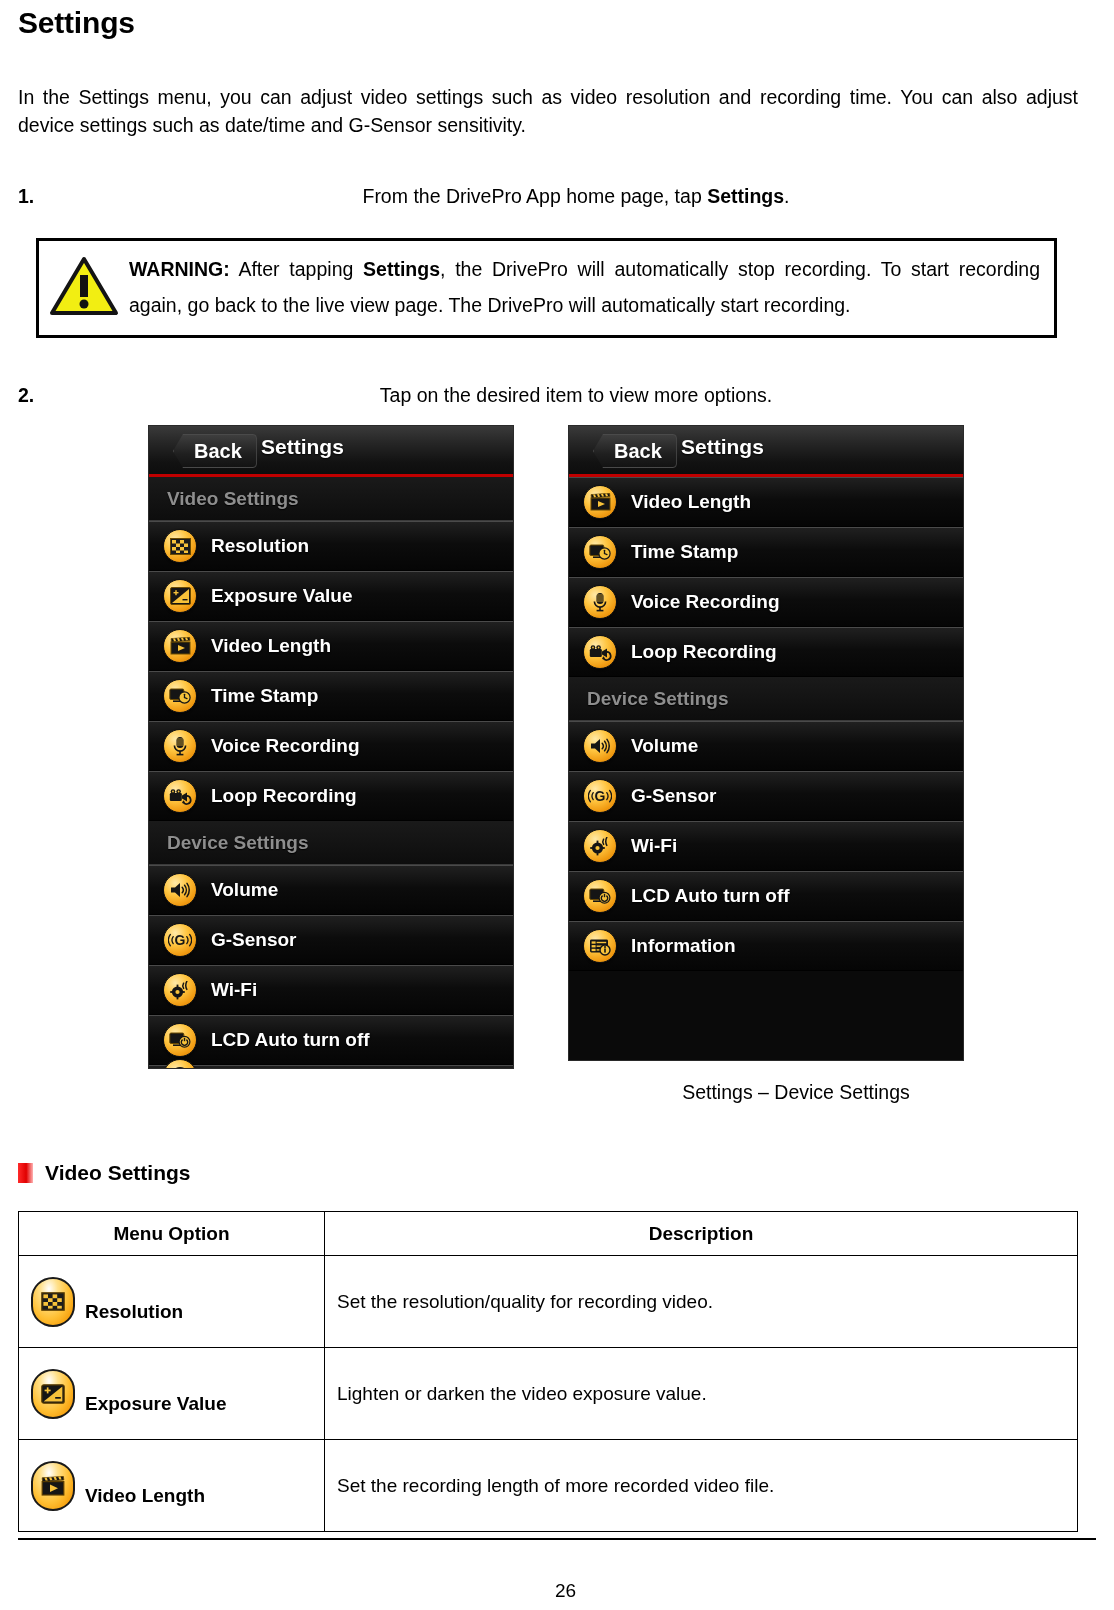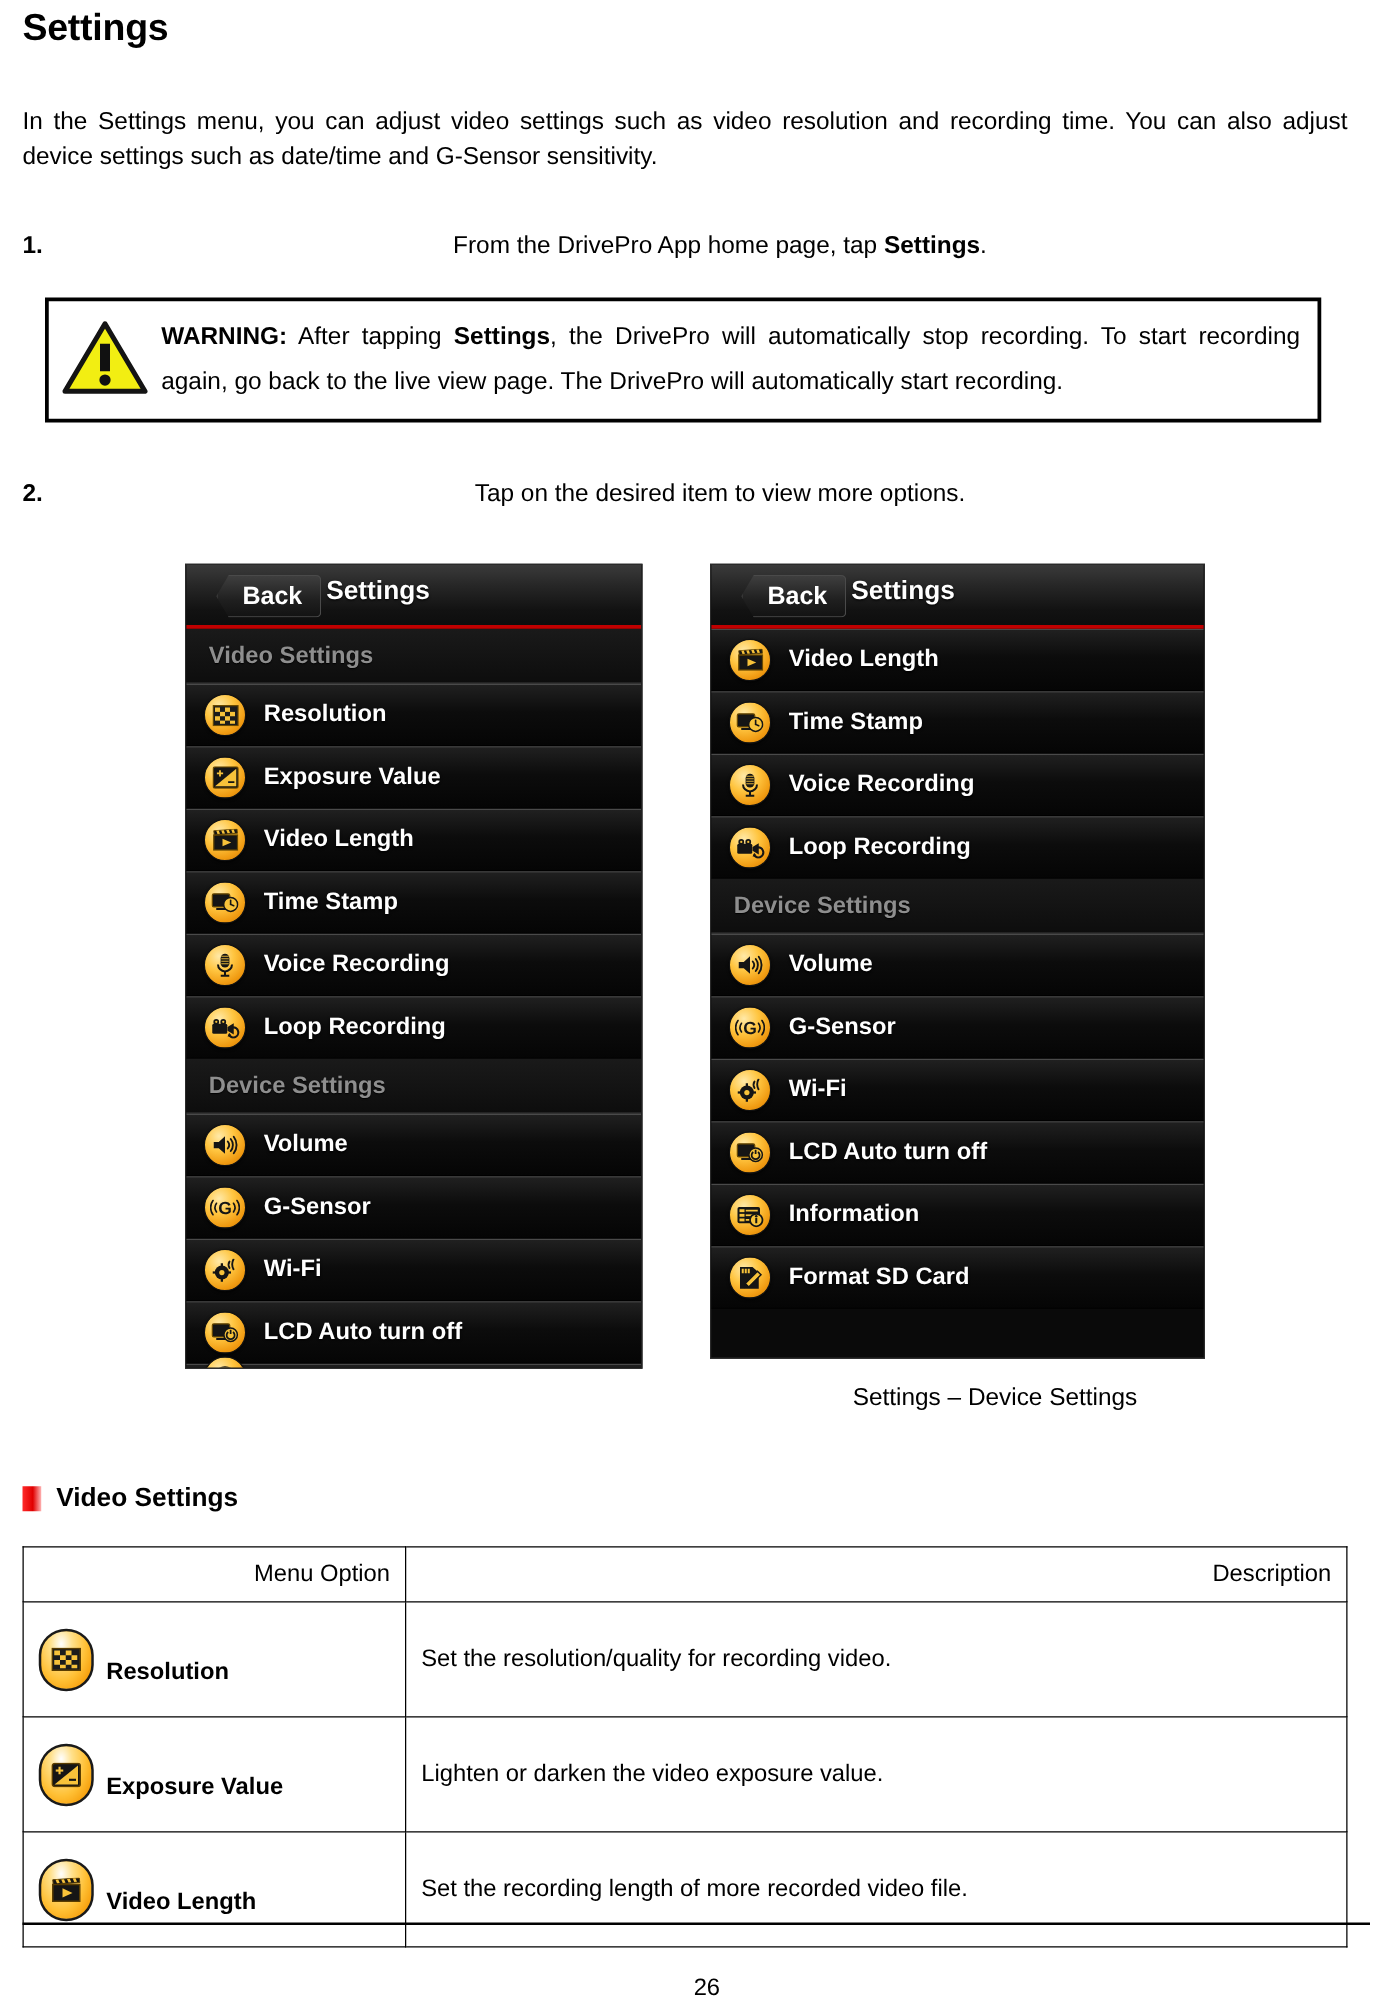--- a/index.html
+++ b/index.html
@@ -47,21 +47,21 @@
     width:1021px;
   }
   .warn-icon { flex:0 0 74px; height:64px; position:relative; margin-right:6px;}
   .warn-icon svg { display:block; }
   .warn-text {
     flex:1; font-size:19.5px; line-height:36px;
     text-align:justify; text-justify:inter-word;
   }
 
   
-  .shots { position:relative; margin-top:42px; height:648px; }
+  .shots { position:relative; margin-top:16px; height:648px; }
   .shot {
     position:absolute; top:0;
     background:#0a0a0a;
     overflow:hidden;
     border:1px solid #2a2a2a;
   }
   .shot.left  { left:130px; width:366px; height:644px; }
   .shot.right { left:550px; width:396px; height:636px; }
 
   .topbar {
@@ -135,21 +135,21 @@
     margin-top:26px; width:1060px;
     border-collapse:collapse;
     table-layout:fixed;
   }
   table.menu th, table.menu td {
     border:1px solid #000;
     vertical-align:middle;
     padding:10px 12px;
     font-size:19px;
   }
-  table.menu th { text-align:right; font-weight:normal; height:44px; }
+  table.menu th { text-align:center; font-weight:bold; height:44px; }
   table.menu col.c1 { width:306px; }
   td.optcell { height:92px; }
   .optwrap { display:flex; align-items:center; }
   .tbl-icon {
     width:44px; height:50px; border-radius:50% / 42%;
     background:radial-gradient(ellipse at 40% 22%, #ffffff 0%, #ffe08a 26%, #ffc035 58%, #f59a06 86%, #d98503 100%);
     border:2px solid #1a1a1a;
     display:flex; align-items:center; justify-content:center;
     flex:0 0 44px; margin-right:10px;
   }
@@ -539,35 +539,20 @@
               <circle cx="16" cy="13" r="5" fill="#f7c23a" stroke="#151515" stroke-width="1.4"></circle>
               <g fill="#151515">
                 <rect x="15.2" y="11.4" width="1.6" height="4.2"></rect>
                 <circle cx="16" cy="9.9" r="1"></circle>
               </g>
             </svg>
         </span>
         <span class="lbl">Information</span>
       </div>
 
-      <div class="row">
-        <span class="icon-circ">
-          <svg width="21" height="20" viewBox="0 0 21 20">
-              <path d="M2 1.5h10l5 4.5v13H2z" fill="#151515"></path>
-              <g fill="#f7c23a">
-                <rect x="3.4" y="3" width="1.6" height="3.6"></rect>
-                <rect x="5.8" y="3" width="1.6" height="3.6"></rect>
-                <rect x="8.2" y="3" width="1.6" height="3.6"></rect>
-              </g>
-              <polygon points="9,17.6 18.8,7.8 16,5 6.2,14.8" fill="#f7c23a" stroke="#151515" stroke-width="1.2"></polygon>
-              <polygon points="6.2,14.8 5.2,18.6 9,17.6" fill="#151515"></polygon>
-            </svg>
-        </span>
-        <span class="lbl">Format SD Card</span>
-      </div>
     </div>
   </div>
 
   <div class="captions">
     <div class="cap right">Settings – Device Settings</div>
   </div>
 
   <div class="sec-head">
     <span class="redsq" style="background: linear-gradient(90deg, rgb(255, 42, 42) 0%, rgb(224, 0, 0) 55%, rgb(255, 179, 179) 100%);"></span>
     <span>Video Settings</span>

